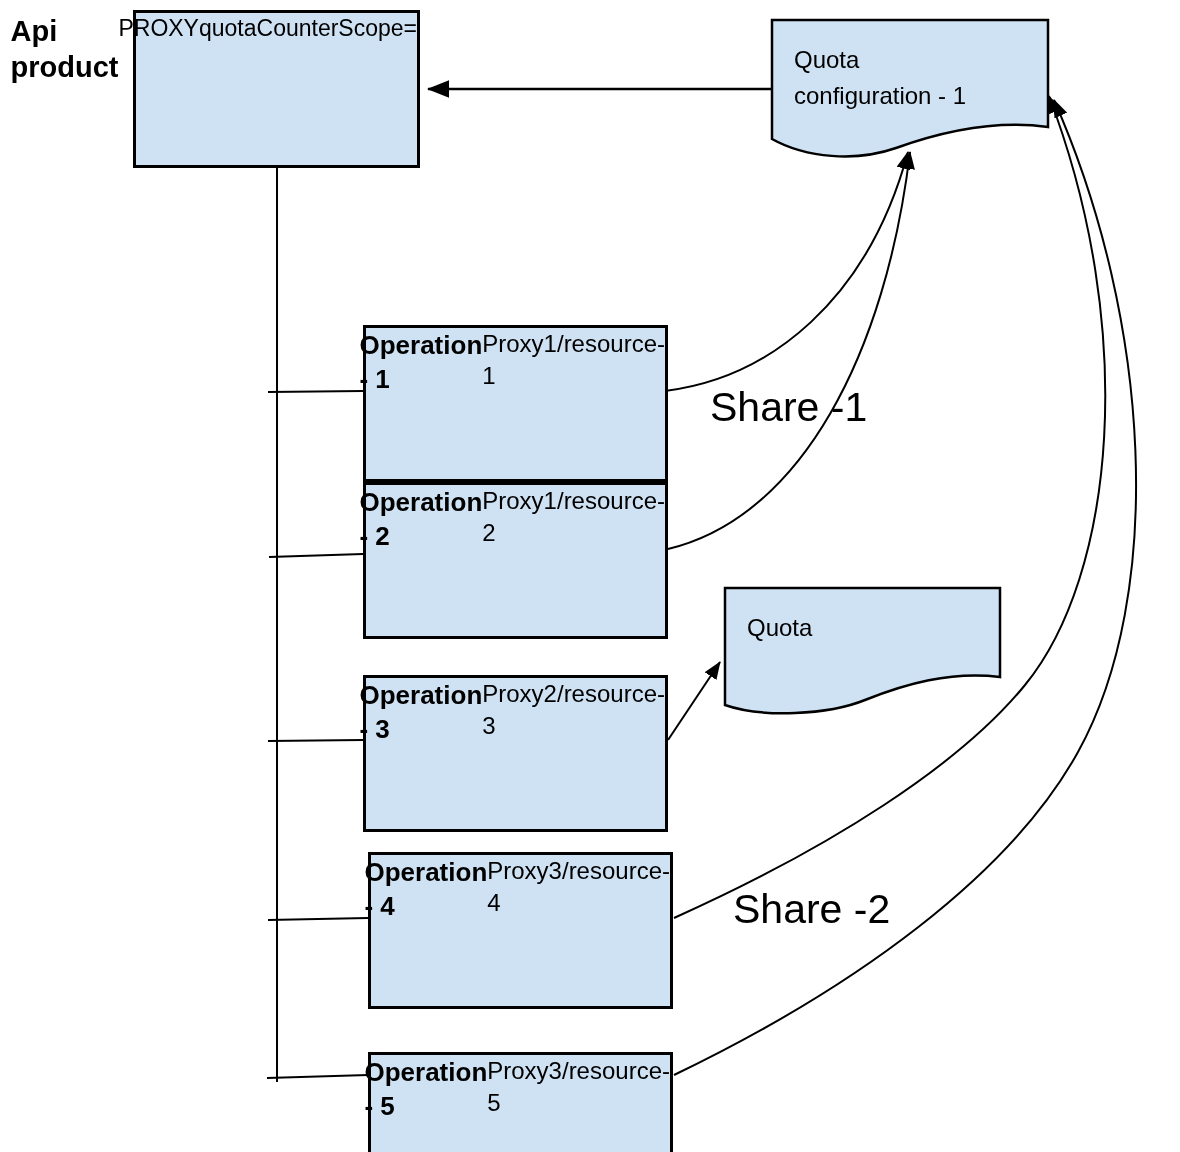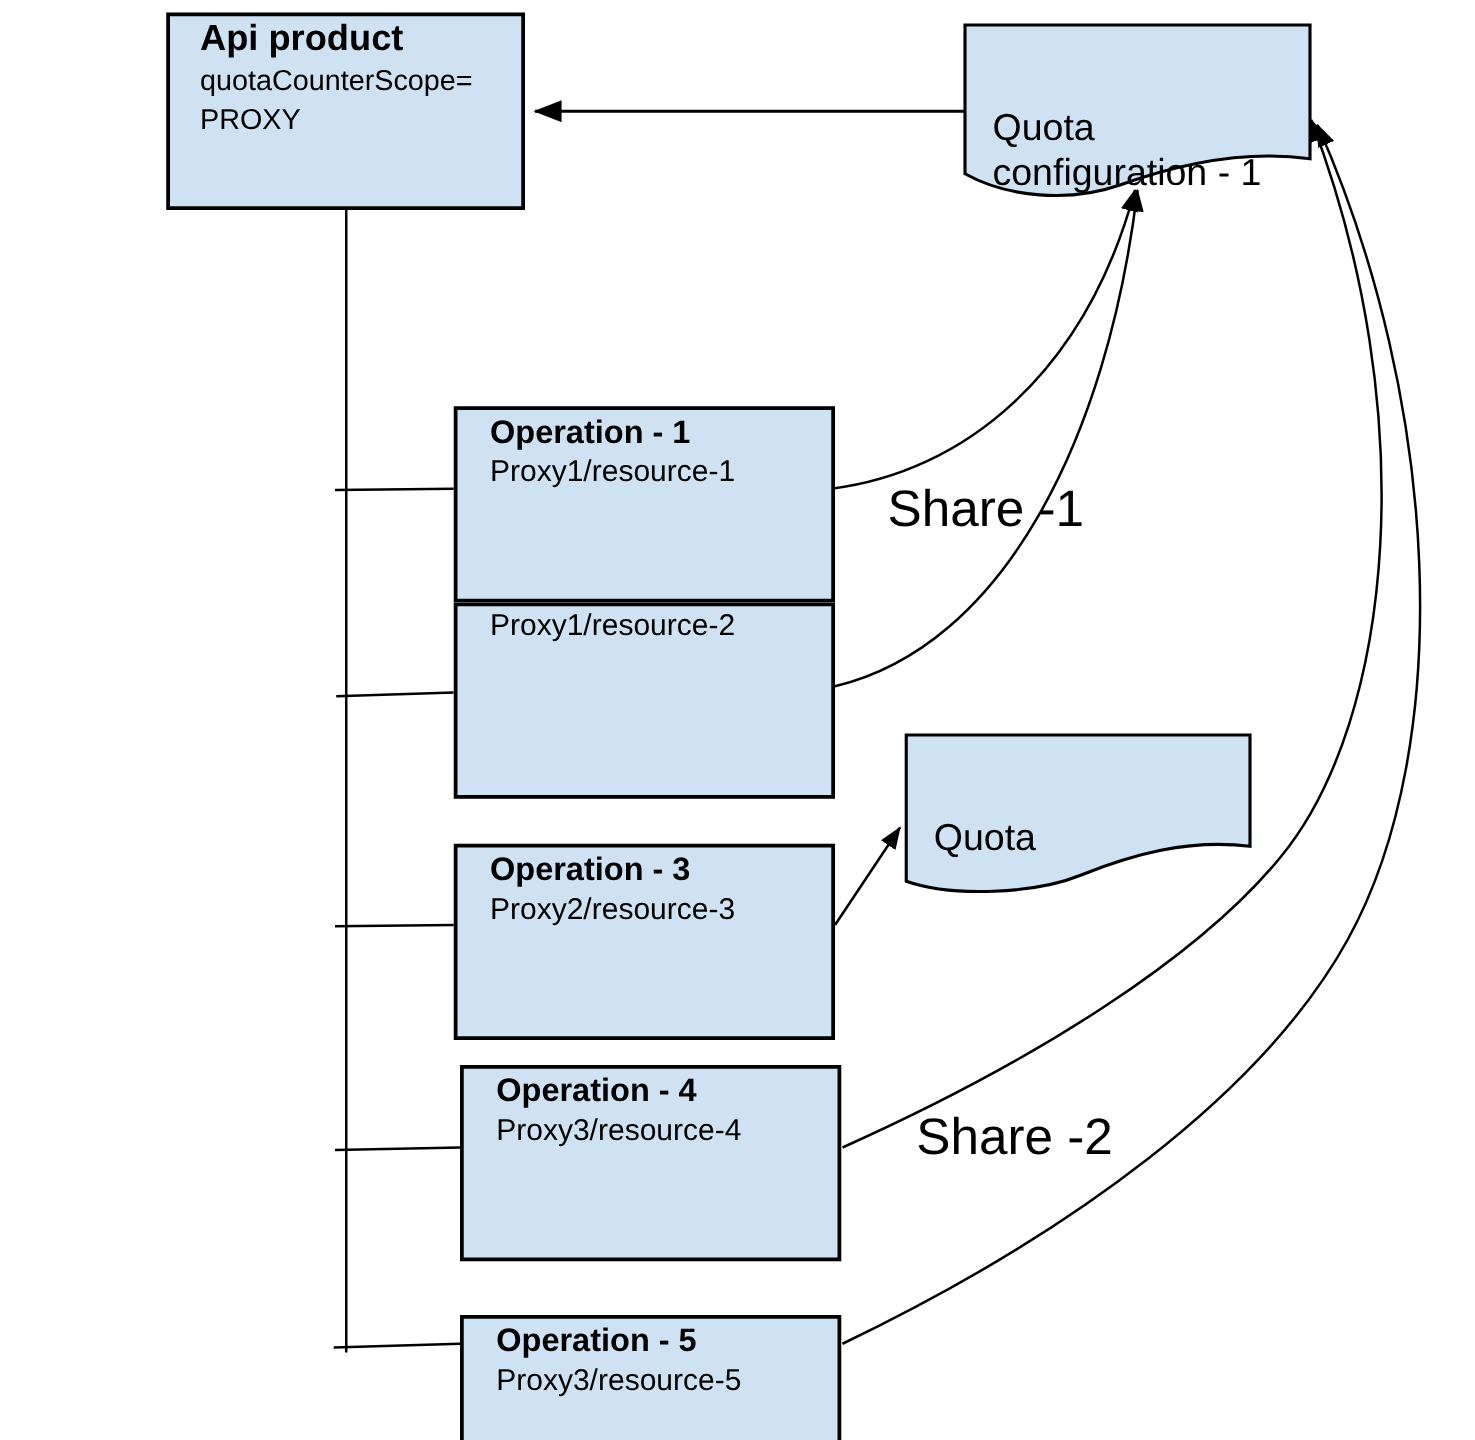--- a/index.html
+++ b/index.html
@@ -16,39 +16,38 @@
     position: absolute;
     left: 0; top: 0;
     width: 1180px; height: 1152px;
   }
   .node {
     position: absolute;
     background: #cfe2f3;
     border: 3px solid #000000;
     box-sizing: border-box;
     display: flex;
-    flex-direction: column;
-    justify-content: flex-start;
+    flex-direction: row;
+    justify-content: flex-end;
   }
   .api-box { left: 133px; top: 10px; width: 287px; height: 158px; padding-left: 24px; }
   .api-title { font-size: 29px; font-weight: bold; line-height: 36px; }
   .api-sub { font-size: 23px; line-height: 31px; }
   .op-box { width: 305px; height: 157px; padding-left: 26px; }
   .op-title { font-size: 26px; font-weight: bold; line-height: 34px; }
   .op-sub { font-size: 24px; line-height: 32px; }
   .op1 { left: 363px; top: 325px; }
   .op2 { left: 363px; top: 482px; }
   .op3 { left: 363px; top: 675px; }
   .op4 { left: 368px; top: 852px; }
   .op5 { left: 368px; top: 1010px; margin-top: 42px; }
   .doc-text {
     position: absolute;
-    font-size: 30px;
+    font-size: 24px;
     line-height: 36px;
-    margin-top: 43px;
   }
   .doc1-text { left: 794px; top: 42px; }
   .doc2-text { left: 747px; top: 610px; }
   .share-label {
     position: absolute;
     font-size: 41px;
     line-height: 46px;
     white-space: nowrap;
   }
   .share1 { left: 710px; top: 384px; }
@@ -83,37 +82,38 @@
     <path d="M668,549 C 802,517 886,352 910,152" stroke="#000000" stroke-width="2" fill="none" marker-end="url(#ah)"></path>
 
     <path d="M668,740 L720,662" stroke="#000000" stroke-width="2" fill="none" marker-end="url(#ah)"></path>
 
     <path d="M674,918 C 830,848 960,765 1025,685 C 1115,575 1138,330 1049,96" stroke="#000000" stroke-width="2" fill="none" marker-end="url(#ah)"></path>
     <path d="M674,1075 C 855,988 1010,875 1078,752 C 1165,595 1152,322 1054,100" stroke="#000000" stroke-width="2" fill="none" marker-end="url(#ah)"></path>
   </svg>
 
   <div class="node api-box">
     <div class="api-title">Api product</div>
+    <div class="api-sub">PROXY</div>
     <div class="api-sub">quotaCounterScope=</div>
-    <div class="api-sub">PROXY</div>
   </div>
 
   <div class="doc-text doc1-text">
     <div>Quota</div>
     <div>configuration - 1</div>
   </div>
   <div class="doc-text doc2-text">
     <div>Quota</div>
   </div>
 
   <div class="node op-box op1">
     <div class="op-title">Operation - 1</div>
     <div class="op-sub">Proxy1/resource-1</div>
   </div>
   <div class="node op-box op2">
+    <div class="op-title">Operation - 2</div>
     <div class="op-sub">Proxy1/resource-2</div>
   </div>
   <div class="node op-box op3">
     <div class="op-title">Operation - 3</div>
     <div class="op-sub">Proxy2/resource-3</div>
   </div>
   <div class="node op-box op4">
     <div class="op-title">Operation - 4</div>
     <div class="op-sub">Proxy3/resource-4</div>
   </div>

